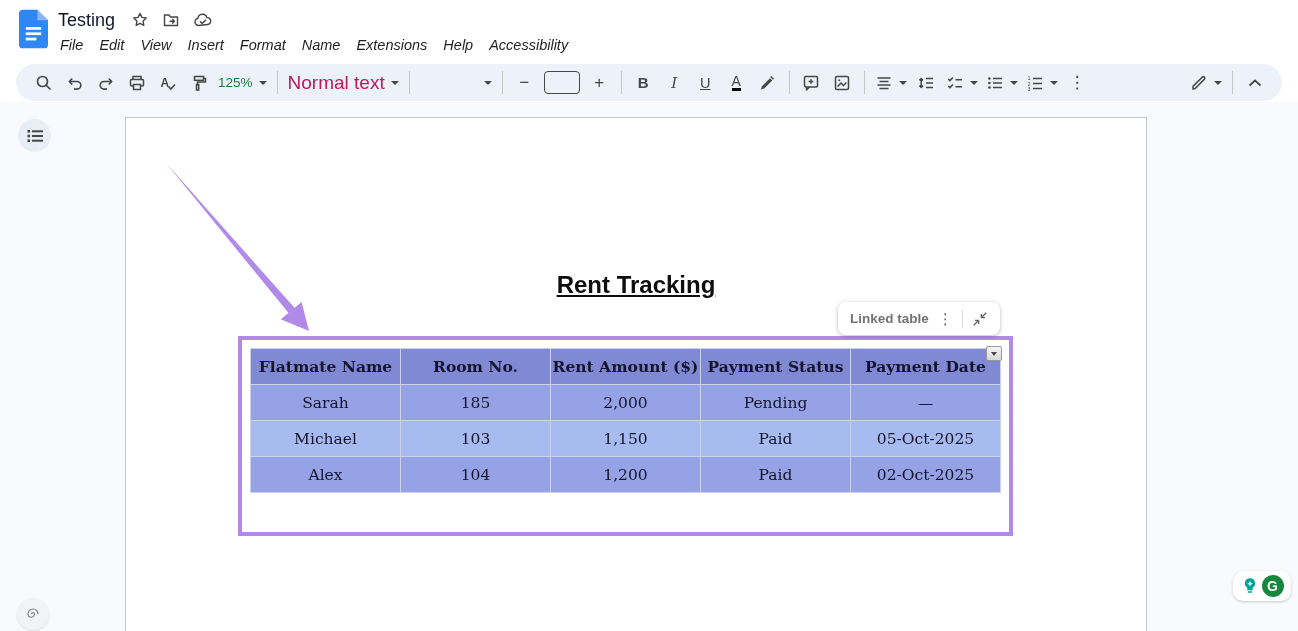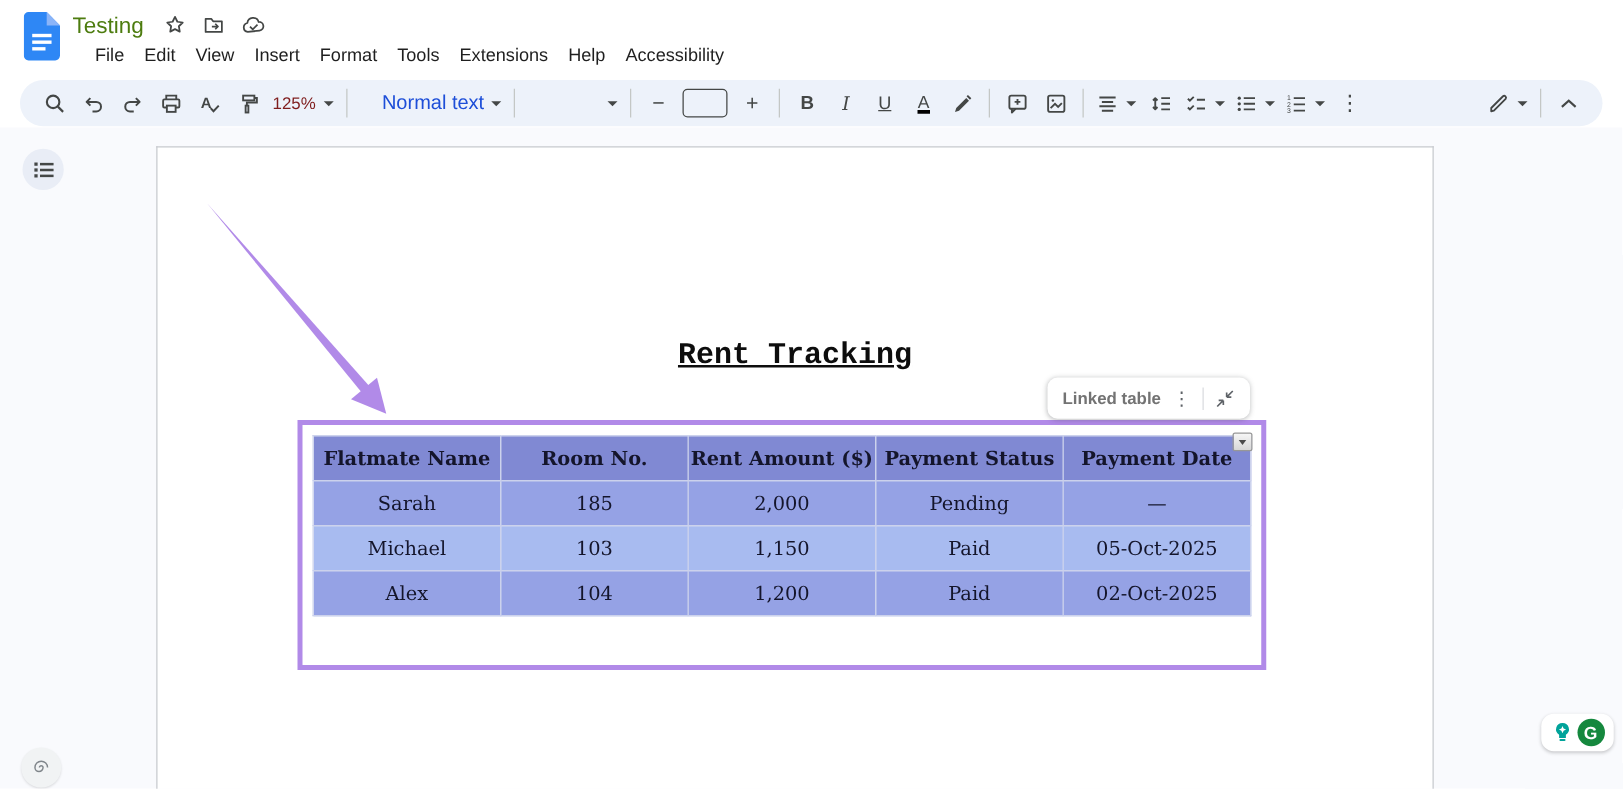--- a/index.html
+++ b/index.html
@@ -4,51 +4,51 @@
 <style>
   * { margin:0; padding:0; box-sizing:border-box; }
   html,body { width:1298px; height:631px; }
   body { font-family:"Liberation Sans", sans-serif; background:#fff; overflow:hidden; }
   #app { position:relative; width:1298px; height:631px; background:#fff; }
 
   
   .topbar { position:absolute; left:0; top:0; width:1298px; height:62px; background:#fff; }
   .docs-icon { position:absolute; left:19px; top:9px; width:29px; height:40px; }
   .title-row { position:absolute; left:58px; top:8px; display:flex; align-items:center; height:24px; }
-  .doc-title { font-size:18px; color:#4d7c0f; }
+  .doc-title { font-size:18px; color:#0f172a; }
   .title-icons { display:flex; align-items:center; gap:13px; margin-left:16px; color:#444746; }
   .title-icons svg { display:block; }
-  .menubar { position:absolute; left:68px; top:32px; height:26px; display:flex; align-items:center; }
+  .menubar { position:absolute; left:52px; top:32px; height:26px; display:flex; align-items:center;font-style:italic; }
   .menu-item { padding:0 8px; font-size:14.5px; line-height:25px; color:#1f1f1f; border-radius:13px; cursor:default; }
 
   .top-right { position:absolute; right:0; top:0; height:62px; }
   .caret { width:0; height:0; border-left:4px solid transparent; border-right:4px solid transparent; border-top:4.5px solid #444746; }
 
   
   .toolbar { position:absolute; left:16px; top:64px; width:1266px; height:37px; background:var(--toolbar-bg); border-radius:20px; display:flex; align-items:center; padding:0 12px; }
   .tbtn { display:flex; align-items:center; justify-content:center; min-width:25px; height:26px; margin:0 3px; border-radius:4px; color:#444746; font-size:13.5px; }
   .tcombo { display:flex; align-items:center; gap:6px; margin:0 4px; height:26px; color:#444746; }
   .tdiv { width:1px; height:23px; background:#c4c7c5; margin:0 6px; }
-  .zoom-text { font-size:13.5px; color:#7f1d1d; }
-  .styles-text { font-size:16px; color:#1d4ed8; min-width:76px;margin-left:18px; }
+  .zoom-text { font-size:13.5px; color:#15803d; }
+  .styles-text { font-size:19px; color:#be185d; min-width:76px; }
   .font-field { min-width:58px; height:24px; }
   .size-box { width:36px; height:23px; border:1.5px solid #444746; border-radius:4px; margin:0 4px; font-size:13px; display:flex; align-items:center; justify-content:center; }
   .fmt-b { font-weight:bold; font-size:15px; }
   .fmt-i { font-style:italic; font-family:"DejaVu Serif",serif; font-size:15px; }
   .fmt-u { text-decoration:underline; font-size:14.5px; }
   .fmt-a { font-size:14px; border-bottom:3.5px solid #000; line-height:14px; }
   .plusminus { font-size:17px; }
   .spacer { flex:1; }
   .dots-v { font-size:17px; letter-spacing:0; }
 
   
   .canvas { position:absolute; left:0; top:102px; width:1298px; height:529px; background:#f9fafd; }
   .page { position:absolute; left:125px; top:117px; width:1022px; height:520px; background:#fff; border:1px solid #c6c9ce; border-bottom:none; }
   .outline-btn { position:absolute; left:18px; top:119px; width:33px; height:33px; border-radius:50%; background:#e9edf6; display:flex; align-items:center; justify-content:center; color:#444746; }
-  .doc-heading { position:absolute; left:125px; top:271px; width:1022px; text-align:center; font-family:Liberation Mono, monospace; font-weight:bold; font-size:24px; text-decoration:underline; color:#0d0d0d; }
+  .doc-heading { position:absolute; left:125px; top:271px; width:1022px; text-align:center; font-family:Liberation Sans, sans-serif; font-weight:bold; font-size:24px; text-decoration:underline; color:#0d0d0d; }
 
   
   .table-selection { position:absolute; left:238px; top:336px; width:775px; height:200px; border:4px solid var(--selection-border); padding:8px; }
   table.rent { border-collapse:collapse; width:100%; table-layout:fixed; font-family:"DejaVu Serif",serif; color:#14152b; border:1.5px solid #8e94aa; }
   table.rent th, table.rent td { border:1.5px solid #ccd2ec; text-align:center; height:36px; font-size:15.5px; }
   table.rent th { background:var(--table-header-bg); font-weight:bold; }
   table.rent tr.row-light td { background:var(--table-row-light-bg); }
   table.rent tr.row-medium td { background:var(--table-row-medium-bg); }
   .table-chip { position:absolute; left:986px; top:346px; width:16px; height:15px; background:linear-gradient(#f6f6f6,#d7d7d7); border:1px solid #979797; border-radius:2px; display:flex; align-items:center; justify-content:center; }
   .table-chip .caret { border-left-width:3.5px; border-right-width:3.5px; border-top-width:4px; border-top-color:#4a4a4a; }
@@ -96,21 +96,21 @@
           </svg>
       </span>
     </div>
 
     <div class="menubar">
         <span class="menu-item">File</span>
         <span class="menu-item">Edit</span>
         <span class="menu-item">View</span>
         <span class="menu-item">Insert</span>
         <span class="menu-item">Format</span>
-        <span class="menu-item">Tools</span>
+        <span class="menu-item">Name</span>
         <span class="menu-item">Extensions</span>
         <span class="menu-item">Help</span>
         <span class="menu-item">Accessibility</span>
       </div>
 
     <div class="top-right">
       
       
       
       

